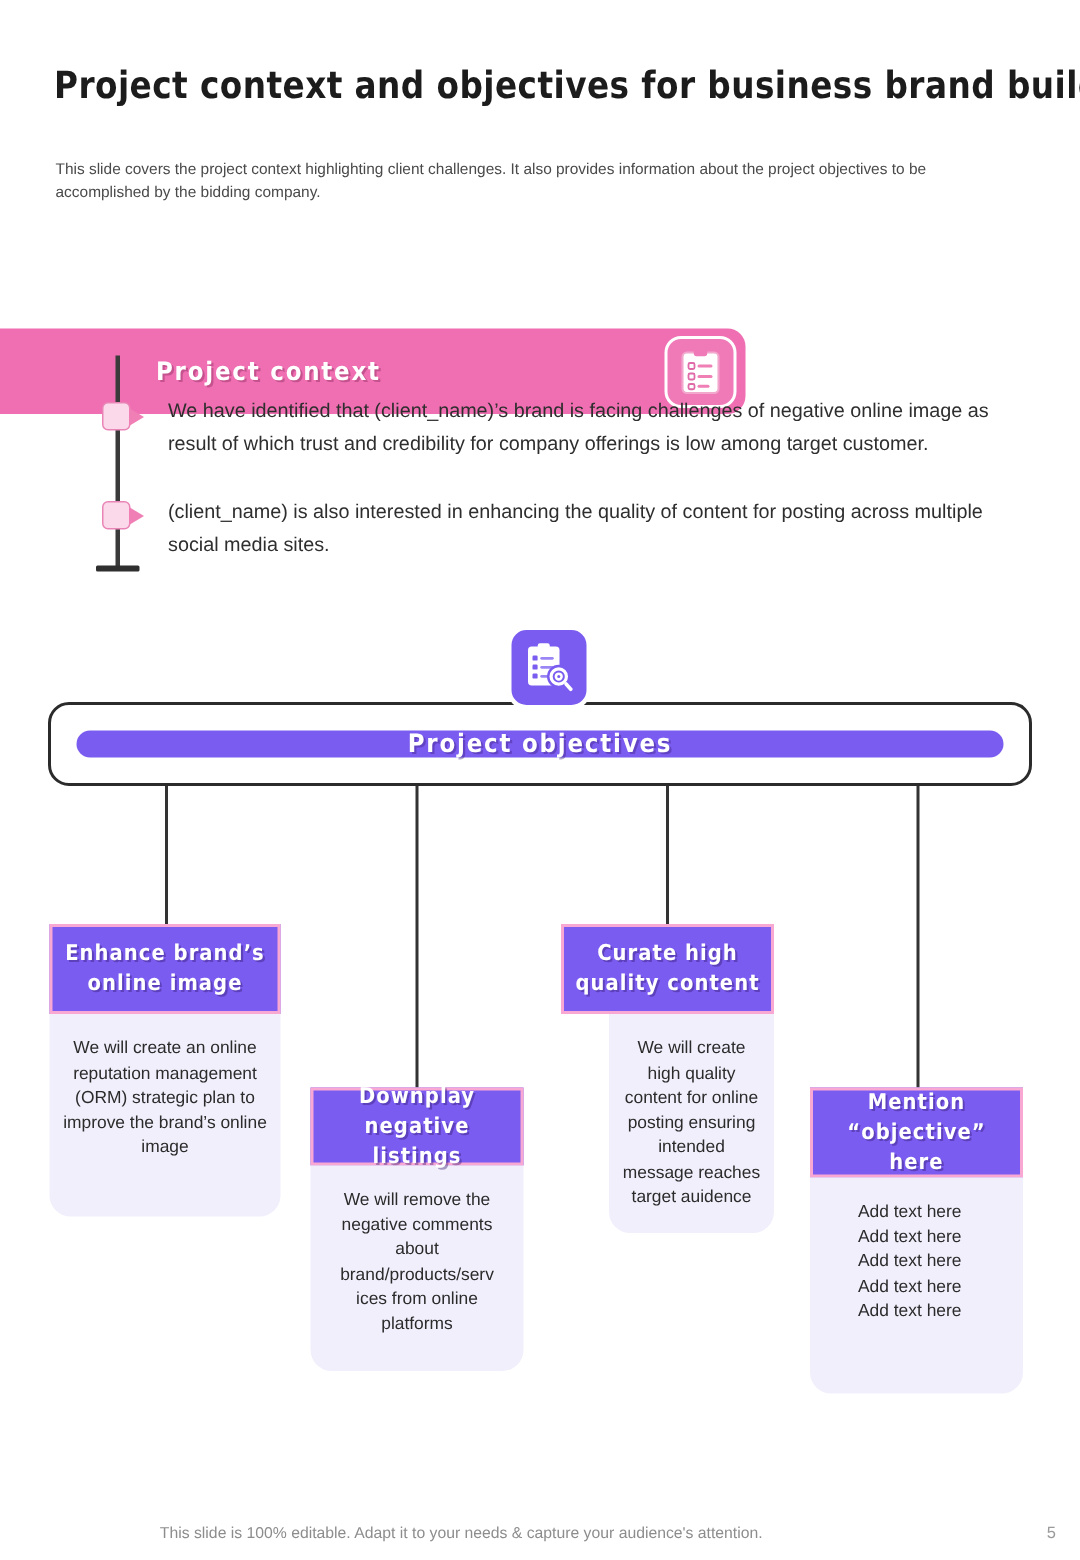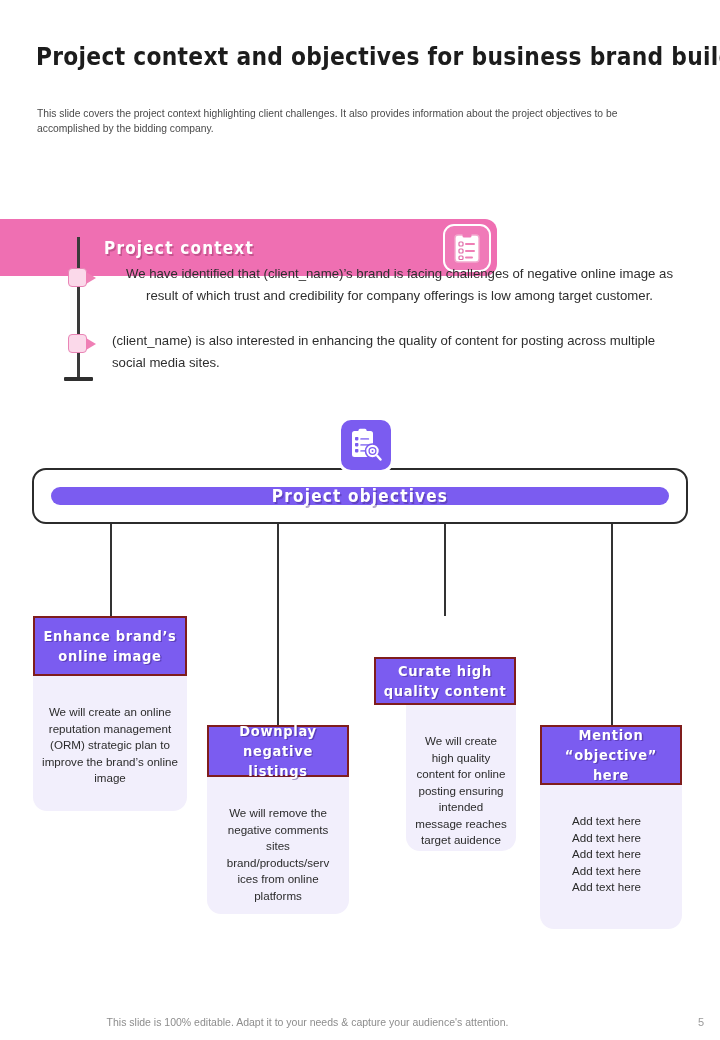--- a/index.html
+++ b/index.html
@@ -63,21 +63,21 @@
     width: 0; height: 0;
     border-top: 6px solid transparent; border-bottom: 6px solid transparent;
     border-left: 10px solid #ef7fb5;
   }
   .ctx-bullet.b1 { top: 268px; }
   .ctx-bullet.b2 { top: 334px; }
   .ctx-text {
     position: absolute; left: 112px; width: 575px;
     font-size: 13.2px; line-height: 22px; color: #2e2e2e;
   }
-  .ctx-text.t1 { top: 263px; text-align: center; }
+  .ctx-text.t1 { top: 263px; }
   .ctx-text.t2 { top: 330px; }
 
   
   .obj-icon-box {
     position: absolute; left: 338px; top: 417px;
     width: 56px; height: 56px; border-radius: 13px;
     background: #7b5cf0; border: 3px solid #ffffff;
     display: flex; align-items: center; justify-content: center;
     z-index: 4;
   }
@@ -99,33 +99,33 @@
   }
 
   
   .connector {
     position: absolute; width: 2px; background: #333333; z-index: 1;
   }
 
   
   .card { position: absolute; z-index: 2; }
   .card-head {
-    border: 2px solid #7f1d1d; background: #7b5cf0;
+    border: 2px solid #f9a8d4; background: #7b5cf0;
     display: flex; align-items: center; justify-content: center;
     text-align: center; padding: 8px 6px;
   }
   .card-head span {
     font-family: "DejaVu Sans Condensed", "Liberation Sans Narrow", "Liberation Sans", sans-serif;
     font-size: 14.5px; font-weight: bold; color: #ffffff;
     line-height: 20px; letter-spacing: 0.7px;
     text-shadow: 1.4px 1.4px 0 rgba(50,22,110,0.4);
   }
   .card-body {
     background: #f2effc; border-radius: 0 0 14px 14px;
-    text-align: center; padding: 28px 8px 18px;
+    text-align: center; padding: 15px 8px 18px;
     font-size: 11.6px; line-height: 16.5px; color: #2b2b2b;
   }
   .card-body.left-list {
     text-align: left; padding-left: 32px;
   }
 
   
   .footer-note {
     position: absolute; left: 0; top: 1016px; width: 615px;
     text-align: center; font-size: 10.5px; color: #8d8d8d;
@@ -202,25 +202,25 @@
 online image</span>
     </div>
     <div class="card-body" style="height:135px;">We will create an online reputation management (ORM) strategic plan to improve the brand’s online image</div>
   </div>
 
   <div class="card" style="left:207px; top:725px; width:142px;">
     <div class="card-head" style="height:52px;">
       <span style="white-space:pre-line;">Downplay
 negative listings</span>
     </div>
-    <div class="card-body" style="height:137px;">We will remove the negative comments sites brand/products/serv ices from online platforms</div>
+    <div class="card-body" style="height:137px;">We will remove the negative comments about brand/products/serv ices from online platforms</div>
   </div>
 
   <div class="card" style="left:374px; top:616px; width:142px;">
-    <div class="card-head" style="height:48px;margin-top:41px;">
+    <div class="card-head" style="height:60px;">
       <span style="white-space:pre-line;">Curate high
 quality content</span>
     </div>
     <div class="card-body" style="height:146px;margin-left:32px;">We will create high quality content for online posting ensuring intended message reaches target auidence</div>
   </div>
 
   <div class="card" style="left:540px; top:725px; width:142px;">
     <div class="card-head" style="height:60px;">
       <span style="white-space:pre-line;">Mention
 “objective” here</span>

